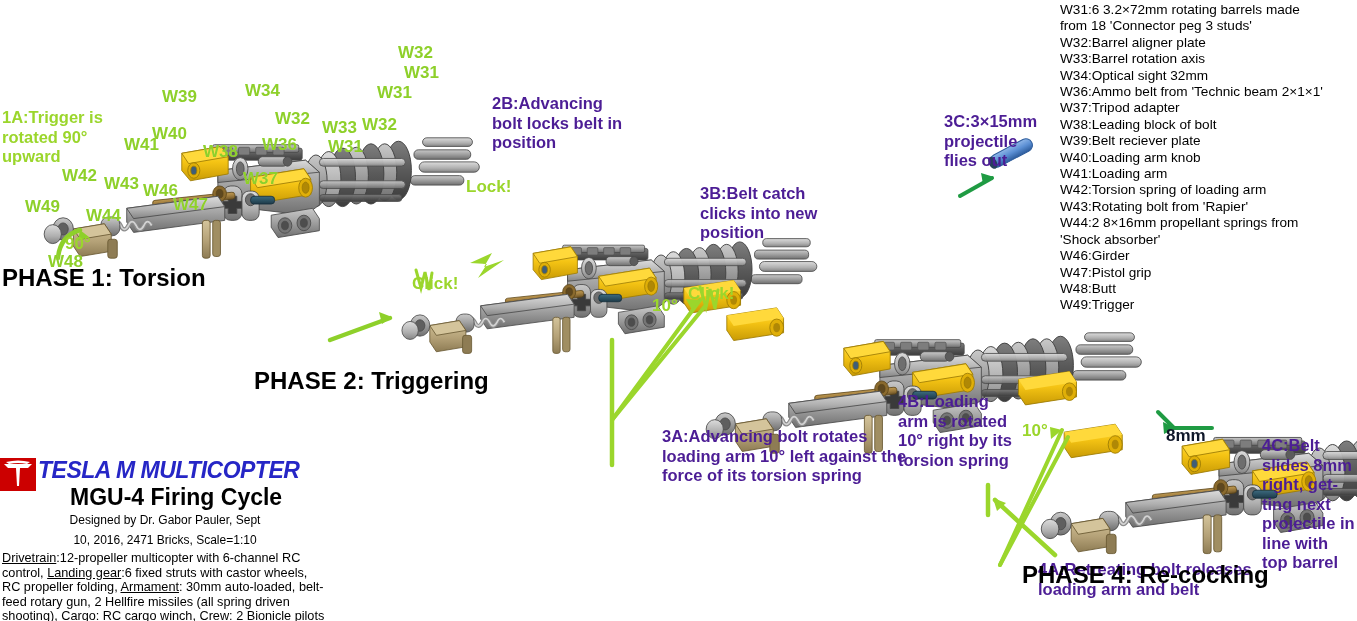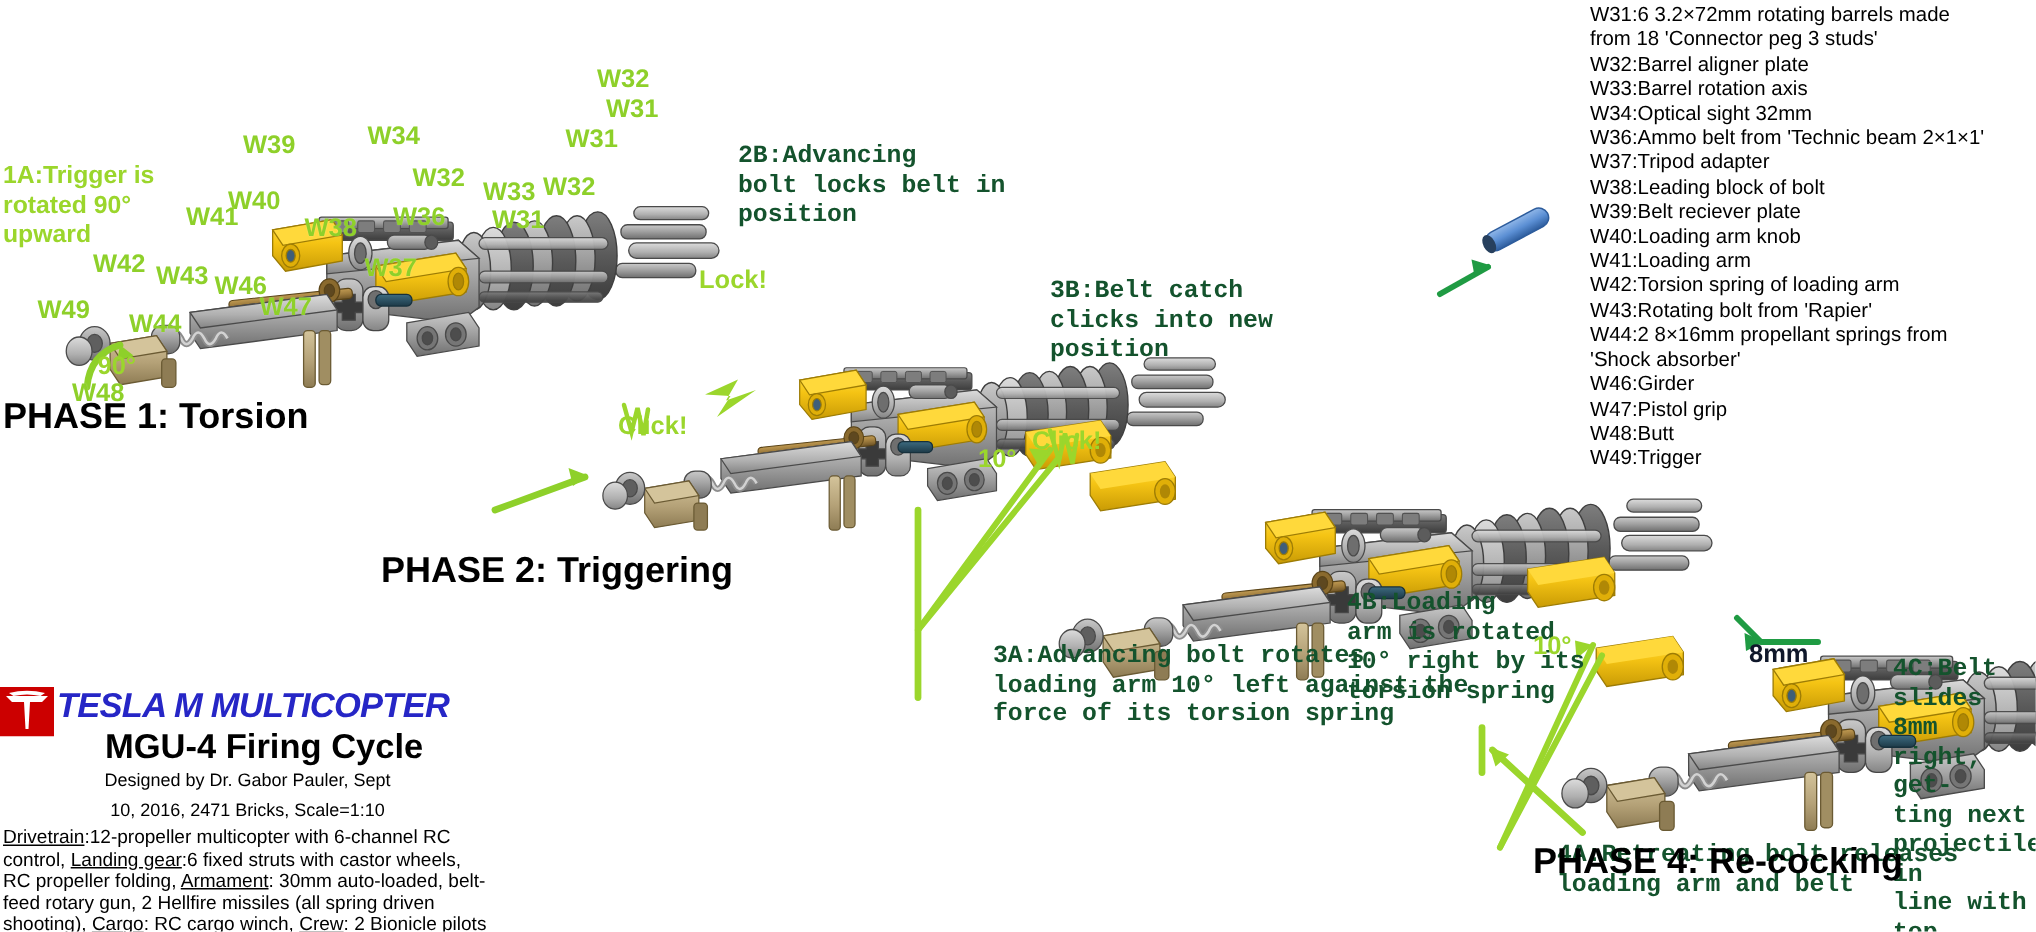--- a/index.html
+++ b/index.html
@@ -11,22 +11,22 @@
   .legend{position:absolute;left:1060px;top:2px;width:300px;
           font-size:13.6px;line-height:16.4px;color:#000;}
   .legend div{white-space:nowrap;}
 
   .wlbl{position:absolute;color:#8ed02a;font-weight:bold;font-size:17px;
         line-height:17px;white-space:nowrap;
         text-shadow:0 0 1px rgba(255,255,255,.35);}
 
   .anno-lime{position:absolute;color:#9bd62c;font-weight:bold;font-size:16.5px;
              line-height:19.5px;white-space:pre-line;}
-  .anno-green{position:absolute;color:#14532d;font-weight:bold;font-size:16.5px;
-              line-height:19.5px;white-space:pre-line;font-family:Liberation Mono, monospace;}
+  .anno-green{position:absolute;color:#4c1d95;font-weight:bold;font-size:16.5px;
+              line-height:19.5px;white-space:pre-line;}
   .tag-lime{position:absolute;color:#9bd62c;font-weight:bold;font-size:17px;
             line-height:17px;white-space:nowrap;}
 
   .phase{position:absolute;color:#000;font-weight:bold;font-size:24px;
          line-height:26px;white-space:nowrap;}
 
   
   .titleblock{position:absolute;left:0px;top:458px;width:330px;}
   .brandrow{position:relative;height:26px;}
   .teslalogo{position:absolute;left:0px;top:0px;width:36px;height:33px;}
@@ -302,20 +302,23 @@
 position</div>
 <div class="tag-lime" style="left:412px;top:275px;">Click!</div>
 <div class="tag-lime" style="left:466px;top:178px;">Lock!</div>
 
 <div class="anno-green" style="left:700px;top:184px;width:190px;">3B:Belt catch
 clicks into new
 position</div>
 <div class="anno-green" style="left:662px;top:427px;width:330px;">3A:Advancing bolt rotates
 loading arm 10° left against the
 force of its torsion spring</div>
+<div class="anno-green" style="left:944px;top:112px;width:120px;">3C:3×15mm
+projectile
+flies out</div>
 <div class="tag-lime" style="left:688px;top:285px;">Click!</div>
 <div class="tag-lime" style="left:652px;top:297px;">10°</div>
 
 <div class="anno-green" style="left:898px;top:392px;width:180px;">4B:Loading
 arm is rotated
 10° right by its
 torsion spring</div>
 <div class="anno-green" style="left:1038px;top:560px;width:280px;">4A:Retreating bolt releases
 loading arm and belt</div>
 <div class="anno-green" style="left:1262px;top:436px;width:96px;">4C:Belt

